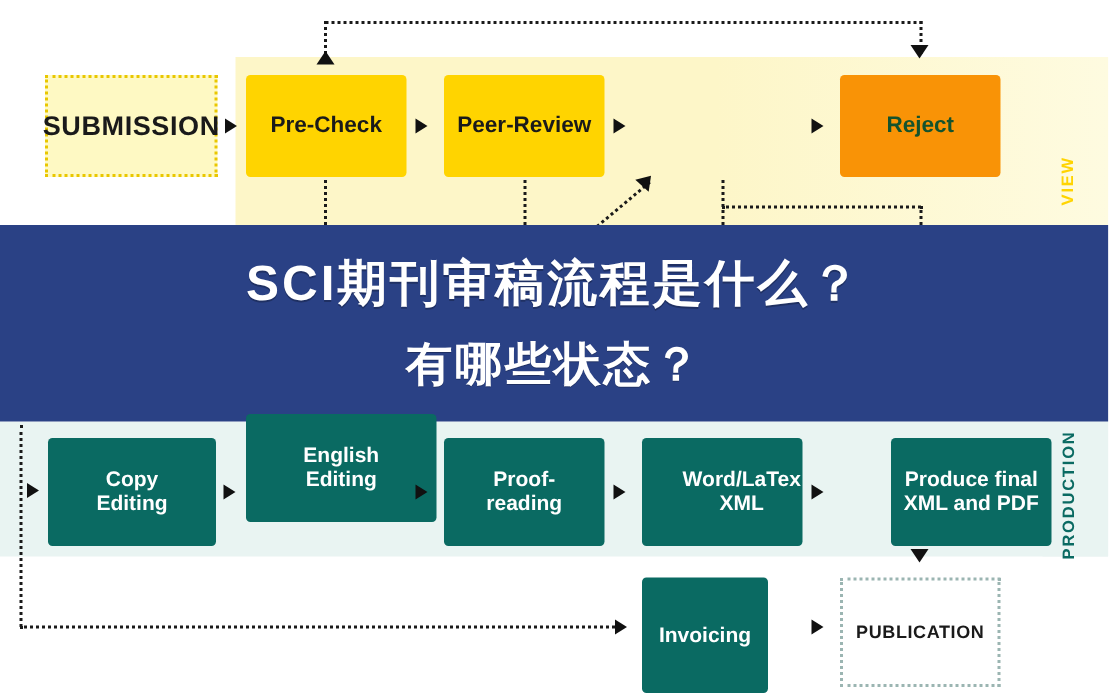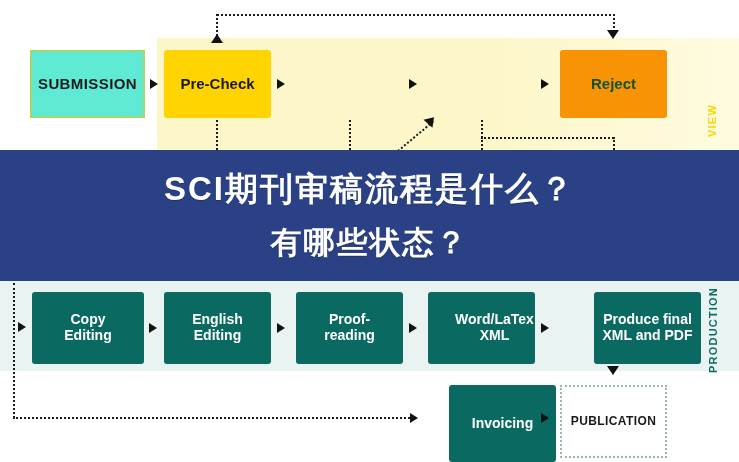--- a/index.html
+++ b/index.html
@@ -52,24 +52,24 @@
     border-radius:3px;
   }
   .box-teal{
     background:#0a6a62;
     color:#ffffff;
     font-weight:bold;
     font-size:14px;
     border-radius:3px;
   }
   .box-dashed-yellow{
-    background:#5eead4;
+    background:#fef9c3;
     color:#1a1a1a;
     font-weight:bold;
-    font-size:15px;
+    font-size:18px;
     letter-spacing:.4px;
     border:2px dotted #e9c700;
   }
   .box-dashed-grey{
     background:#ffffff;
     color:#1a1a1a;
     font-weight:bold;
     font-size:12px;
     letter-spacing:.4px;
     border:2px dotted #9bb5b2;
@@ -164,20 +164,23 @@
   <div class="box box-dashed-yellow" style="left:30px;top:50px;width:115px;height:68px;">
     <span>SUBMISSION</span>
   </div>
   <div class="arrow-r" style="left:150px;top:79px;"></div>
 
   <div class="box box-yellow" style="left:164px;top:50px;width:107px;height:68px;">
     <span>Pre-Check</span>
   </div>
   <div class="arrow-r" style="left:277px;top:79px;"></div>
 
+  <div class="box box-yellow" style="left:296px;top:50px;width:107px;height:68px;">
+    <span>Peer-Review</span>
+  </div>
   <div class="arrow-r" style="left:409px;top:79px;"></div>
 
   <div class="arrow-r" style="left:541px;top:79px;"></div>
 
   <div class="box box-orange" style="left:560px;top:50px;width:107px;height:68px;">
     <span>Reject</span>
   </div>
 
   <div class="dot-v" style="left:216px;top:120px;height:30px;"></div>
   <div class="dot-v" style="left:349px;top:120px;height:30px;"></div>
@@ -201,21 +204,21 @@
   <div class="arrow-r" style="left:410px;top:413px;"></div>
 
   <div class="box box-teal" style="left:32px;top:292px;width:112px;height:72px;">
     <span>
       <span>Copy</span><br>
       <span>Editing</span>
     </span>
   </div>
   <div class="arrow-r" style="left:149px;top:323px;"></div>
 
-  <div class="box box-teal" style="left:164px;top:292px;width:107px;height:72px;">
+  <div class="box box-teal" style="left:164px;top:276px;width:127px;height:72px;">
     <span>
       <span>English</span><br>
       <span>Editing</span>
     </span>
   </div>
   <div class="arrow-r" style="left:277px;top:323px;"></div>
 
   <div class="box box-teal" style="left:296px;top:292px;width:107px;height:72px;">
     <span>
       <span>Proof-</span><br>
@@ -233,21 +236,21 @@
   <div class="arrow-r" style="left:541px;top:323px;"></div>
 
   <div class="box box-teal" style="left:560px;top:292px;width:107px;height:72px;margin-left:34px;">
     <span>
       <span>Produce final</span><br>
       <span>XML and PDF</span>
     </span>
   </div>
   <div class="arrow-d" style="left:607px;top:366px;"></div>
 
-  <div class="box box-teal" style="left:449px;top:385px;width:107px;height:77px;">
+  <div class="box box-teal" style="left:428px;top:385px;width:84px;height:77px;">
     <span>Invoicing</span>
   </div>
   <div class="arrow-r" style="left:541px;top:413px;"></div>
 
   <div class="box box-dashed-grey" style="left:560px;top:385px;width:107px;height:73px;">
     <span>PUBLICATION</span>
   </div>
 
   <div class="vlabel vlabel-production" style="left:707px;top:287px;">PRODUCTION</div>
 

